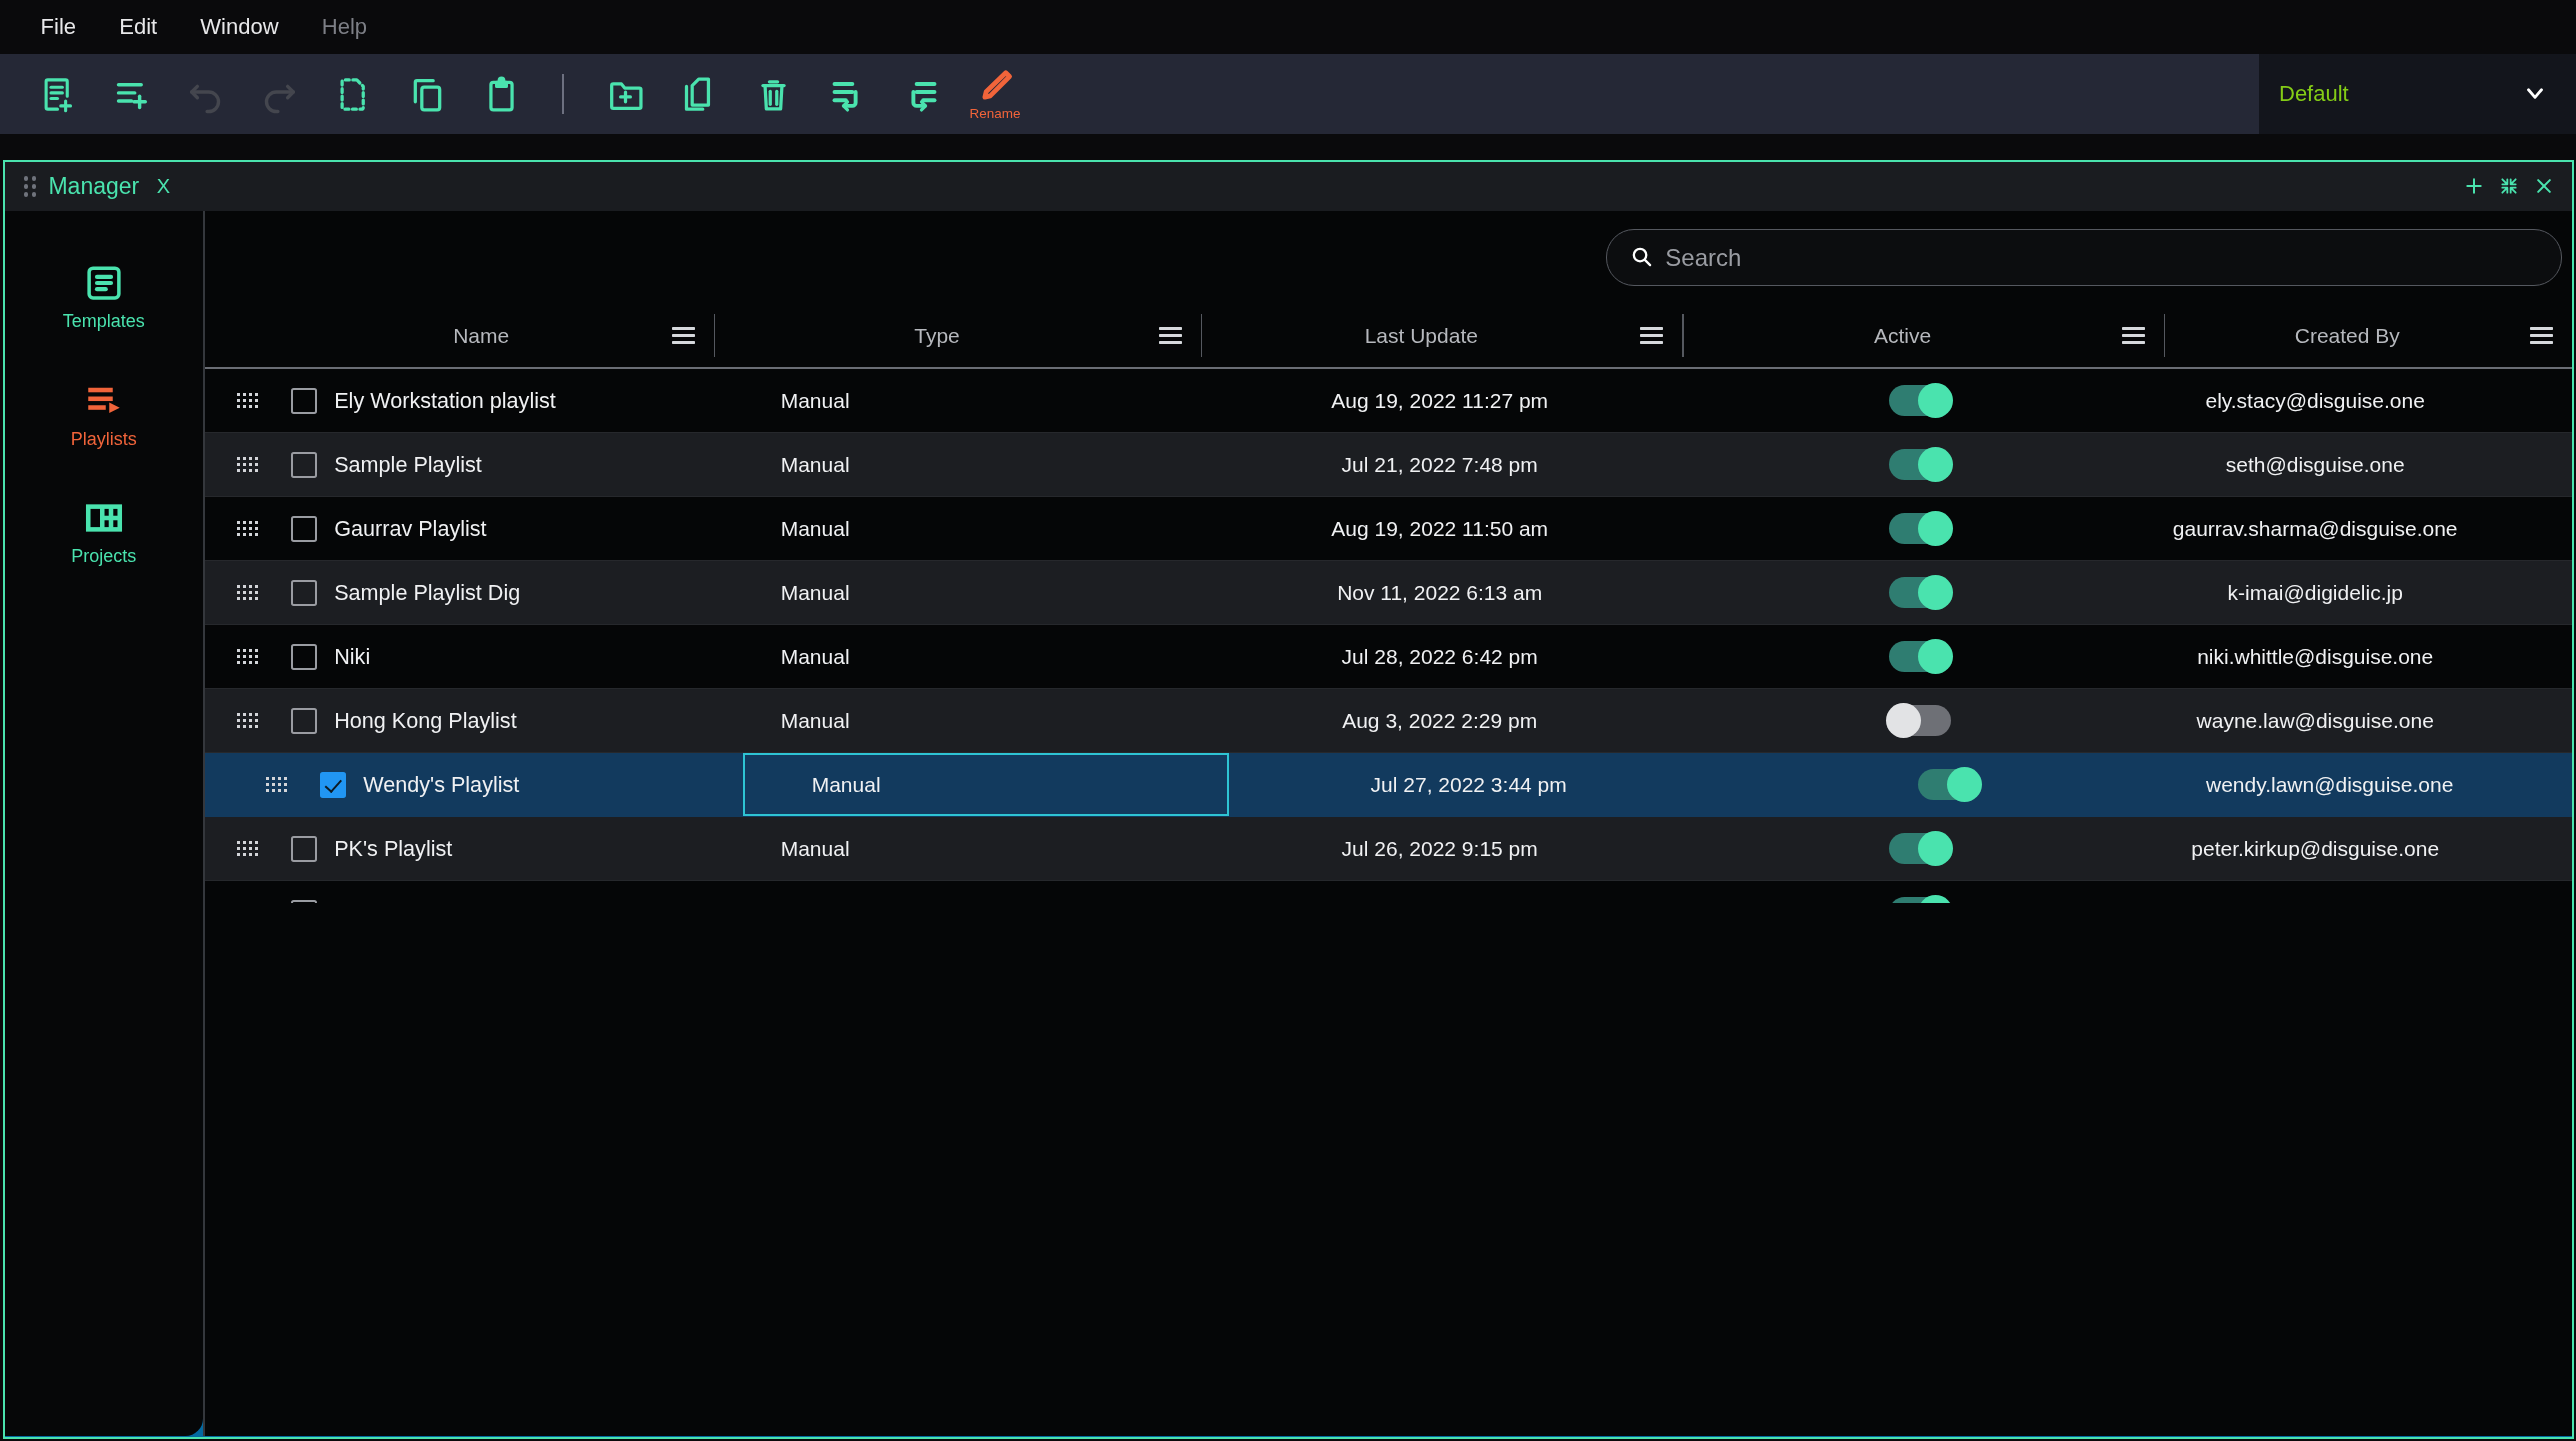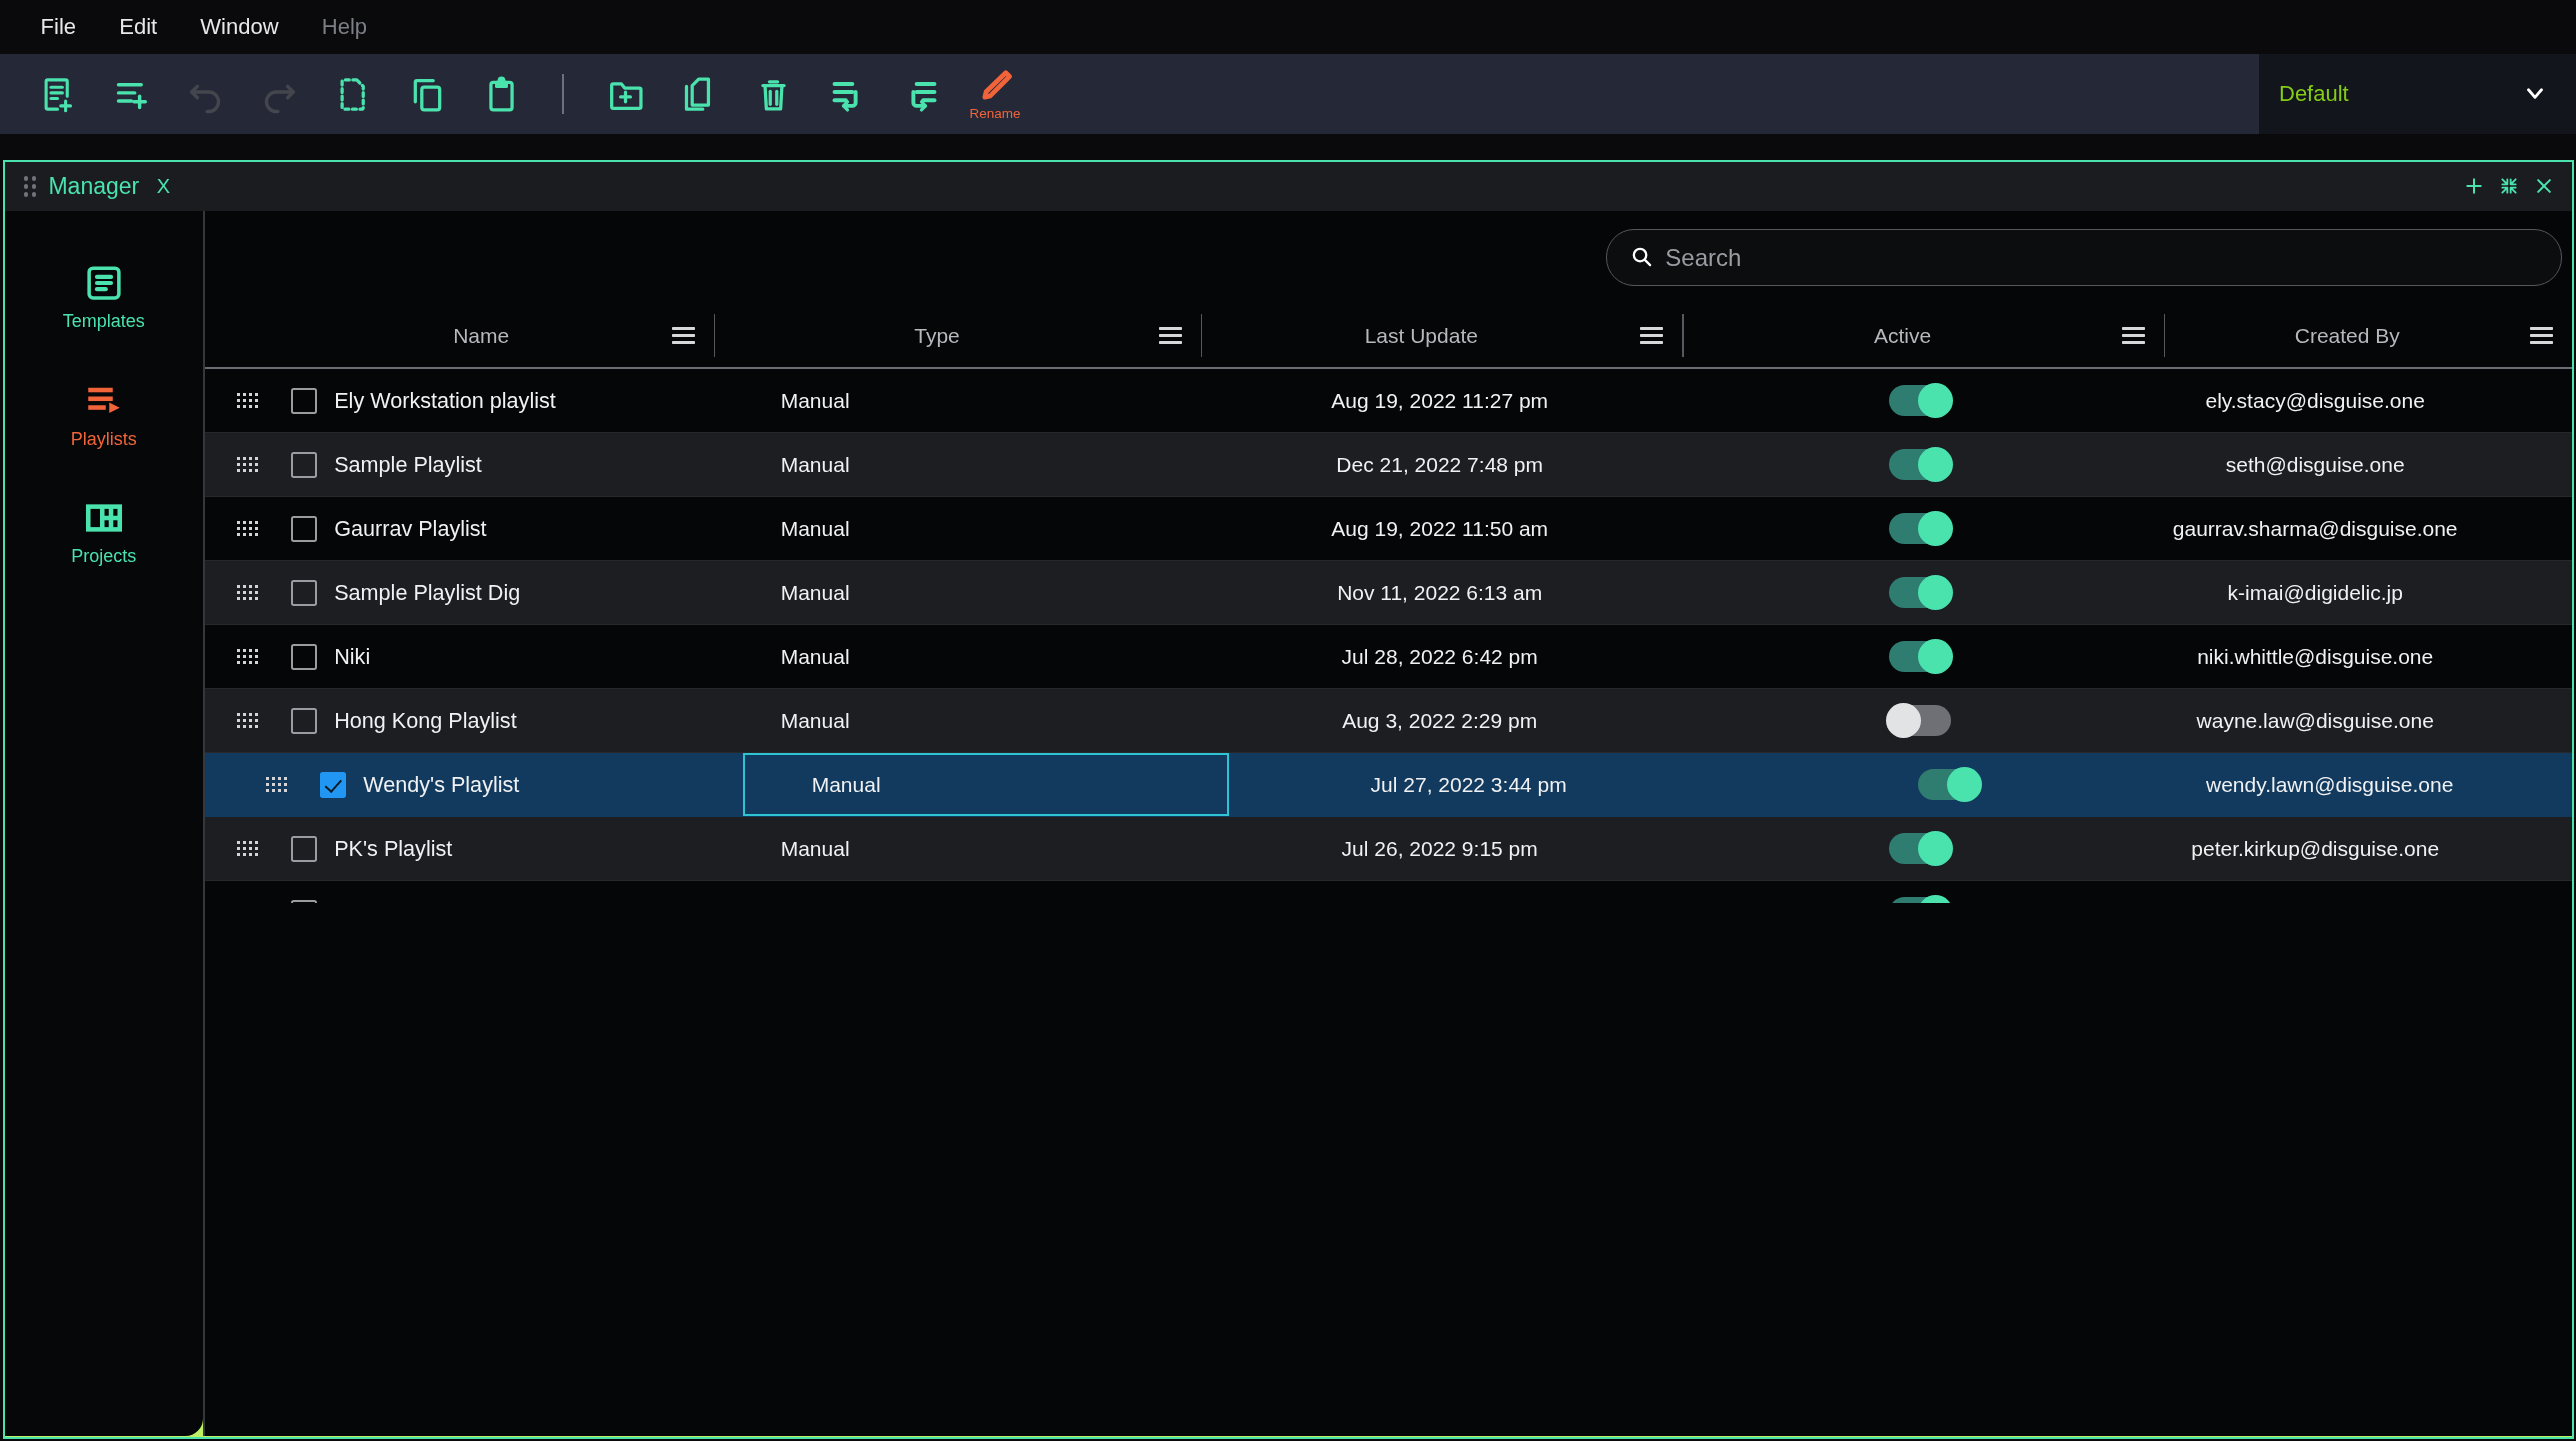--- a/index.html
+++ b/index.html
@@ -78,21 +78,21 @@
     cursor: pointer;
   }
   .preset-label { font-size: 22px; color: #84cc16; }
 
   
   .panel {
     position: absolute;
     left: 2.7px; top: 160px;
     width: 2571px; height: 1279px;
     border: 2.7px solid #4ae3ae;
-    background: #bef264;
+    background: #0369a1;
   }
   .tabbar {
     height: 49px;
     background: #1a1c20;
     display: flex;
     align-items: center;
     padding: 0 12px 0 19px;
     position: relative;
   }
   .tab {
@@ -658,21 +658,21 @@
               </span>
             </div>
             <div class="cell c-name">
               <span class="cb"></span>
               <span class="name-txt">Sample Playlist</span>
             </div>
             <div class="cell c-type cell-type">
               <span>Manual</span>
             </div>
             <div class="cell c-date">
-              <span class="cell-date">Dec 21, 2022 7:48 pm</span>
+              <span class="cell-date">Jul 21, 2022 7:48 pm</span>
             </div>
             <div class="cell c-act">
               <span class="act-wrap">
                 <span class="toggle on">
                   <span class="knob"></span>
                 </span>
               </span>
             </div>
             <div class="cell c-by">
               <span class="cell-by">seth@disguise.one</span>

